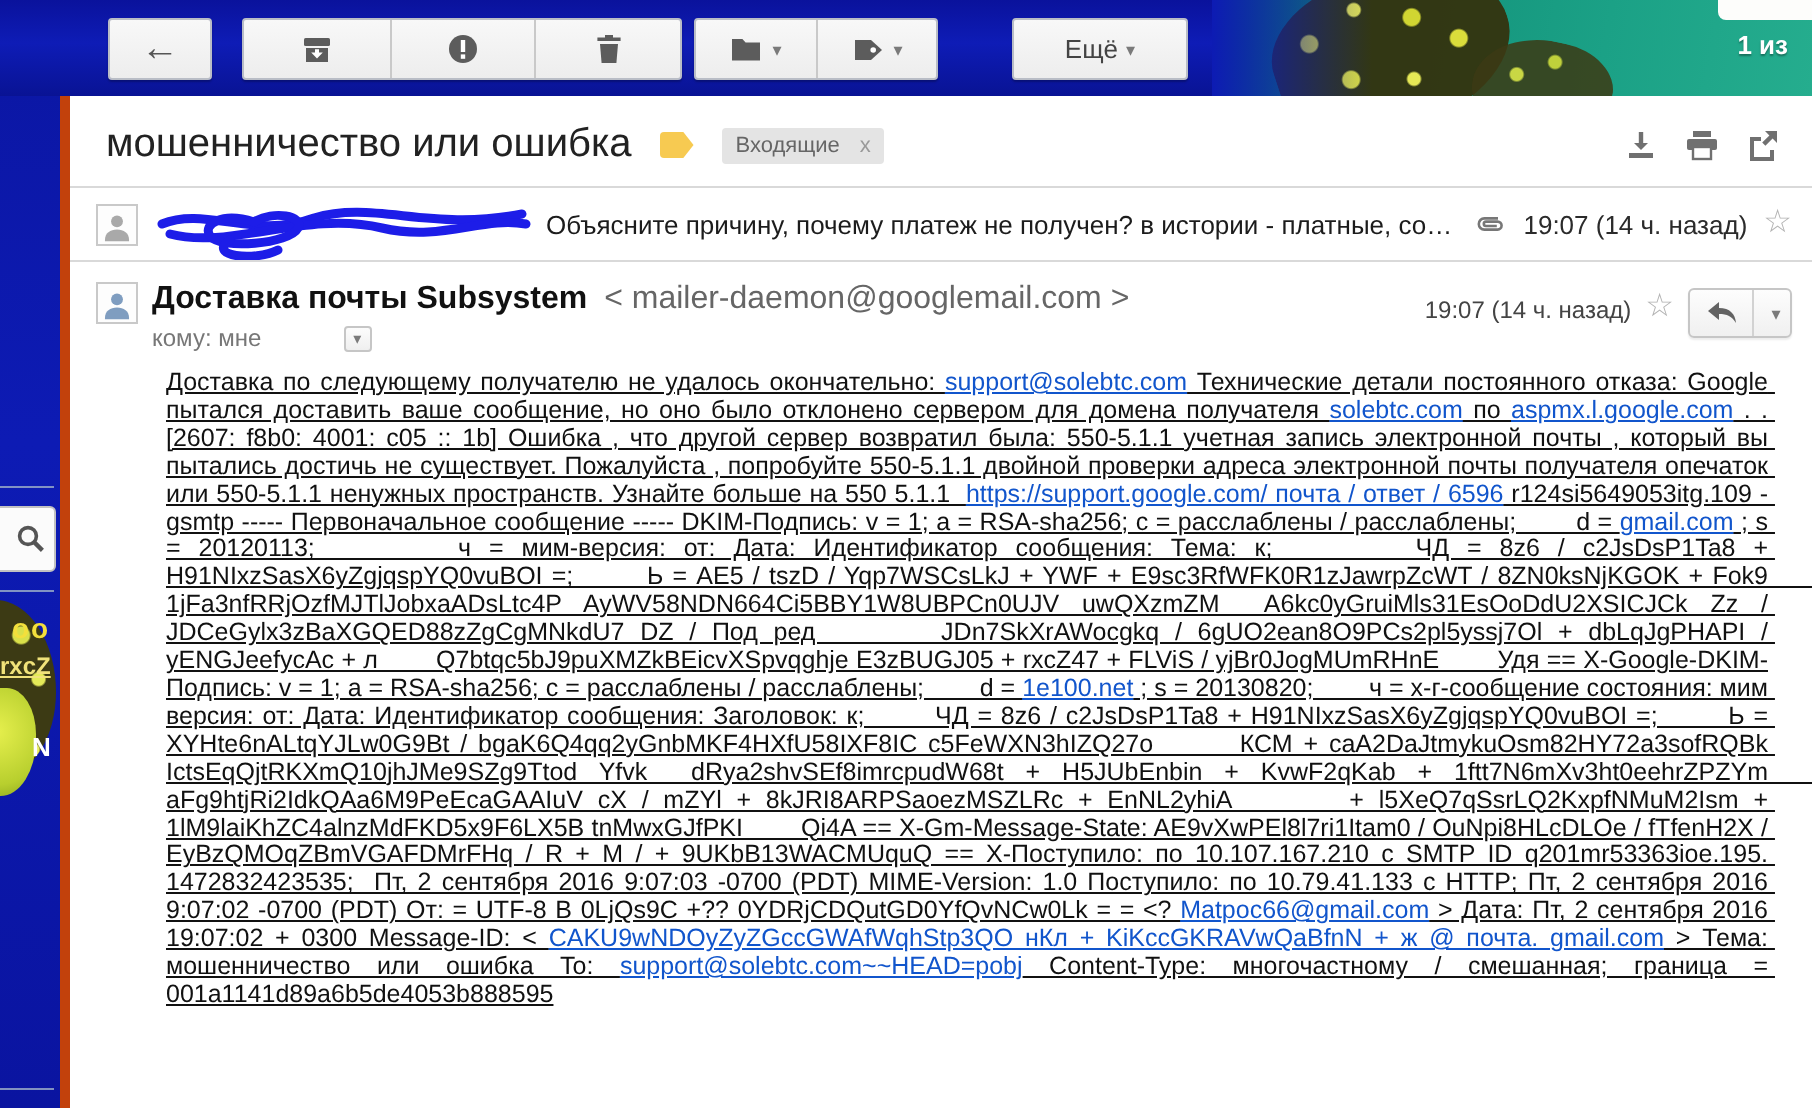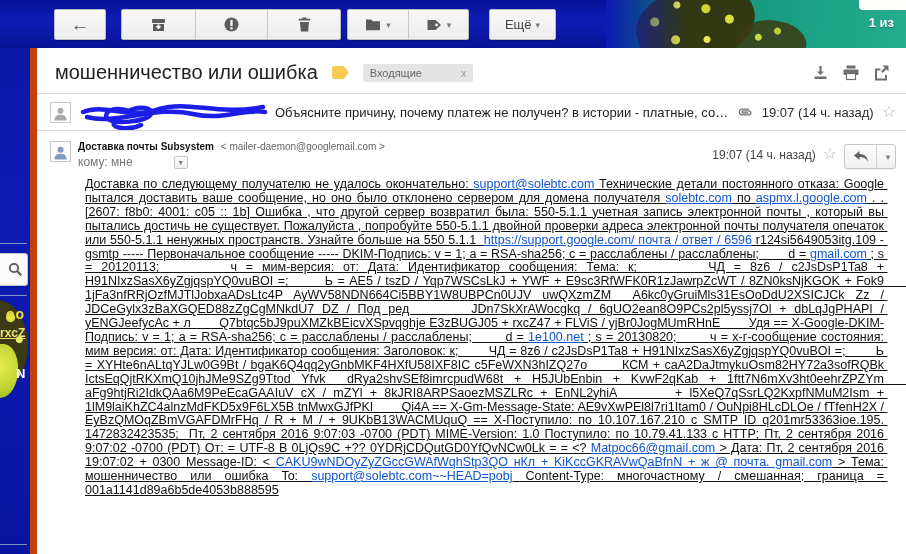--- a/index.html
+++ b/index.html
@@ -45,21 +45,21 @@
   .tb { position:absolute; top:9px; height:31px; display:flex; align-items:stretch;
     background:linear-gradient(180deg,#f8f8f8,#ededed); border:1px solid #b9bdc6;
     border-radius:2px; box-shadow:0 1px 1px rgba(0,0,0,.25); z-index:6; }
   .tb-seg { display:flex; align-items:center; justify-content:center; cursor:pointer; }
   .tb-seg + .tb-seg { border-left:1px solid #c9c9c9; }
   #btn-back   { left:54px;  width:52px; }
   #grp-1      { left:121px; width:220px; }
   #grp-1 .tb-seg { width:73.3px; }
   #grp-2      { left:347px; width:122px; }
   #grp-2 .tb-seg { width:61px; }
-  #btn-more   { left:489px; width:67px; }
+  #btn-more   { left:506px; width:88px; }
   .back-glyph { font-size:19px; color:#565656; font-weight:bold; line-height:1; }
   .dd-arrow { font-size:9px; color:#7a7a7a; margin-left:4px; }
   .more-label { font-size:13px; color:#444; }
   .ticon { display:block; }
 
   
   .left-strip { position:absolute; left:0; top:48px; width:30px; height:440px; z-index:1; }
   .ls-line { position:absolute; left:0; height:1px; background:#9fb0c8; opacity:.8; }
   .ls-search { position:absolute; left:-8px; top:205px; width:36px; height:33px;
     background:#fbfbfb; border:1px solid #c2c2c2; border-radius:3px;
@@ -75,47 +75,47 @@
   .ls-blob { position:absolute; left:-16px; top:296px; width:34px; height:54px;
     background:radial-gradient(circle at 40% 40%, #e7f04e, #b8cf2e 70%, #8aa41e);
     border-radius:50% 45% 55% 50%; }
   .ls-frag { position:absolute; font-weight:bold; z-index:2; }
   .ls-frag.f1 { left:6px; top:258px; color:#f3df3c; font-size:14px; letter-spacing:1px; }
   .ls-frag.f2 { left:0px; top:278px; color:#f0e27a; font-size:12px; text-decoration:underline; }
   .ls-frag.f3 { left:16px; top:318px; color:#ffffff; font-size:13px; }
 
   
   .panel { position:absolute; left:30px; top:48px; width:876px; height:506px;
-    background:#fff; border-left:7px solid #c2410c; z-index:4; }
+    background:#fff; border-left:5px solid #c2410c; z-index:4; }
 
   .subject-row { display:flex; align-items:center; padding:13px 12px 9px 18px; }
   .subject { font-size:20px; color:#222; font-weight:normal; white-space:nowrap; }
   .label-tag { width:17px; height:13px; background:#f7ca51; margin-left:14px;
     clip-path:polygon(0 0, 70% 0, 100% 50%, 70% 100%, 0 100%); border-radius:2px; }
   .chip { display:inline-flex; align-items:center; background:#e4e4e4; color:#666;
-    font-size:11px; padding:3px 7px; margin-left:14px; border-radius:2px;gap:29px; }
+    font-size:11px; padding:3px 7px; margin-left:14px; border-radius:2px; }
   .chip .chip-x { margin-left:10px; color:#999; cursor:pointer; font-size:11px; }
   .subject-spacer { flex:1; }
   .sr-icons { display:flex; align-items:center; gap:13px; margin-right:4px; }
   .sr-icons svg { display:block; cursor:pointer; }
 
   .collapsed-row { height:38px; border-top:1px solid #d9d9d9; border-bottom:1px solid #d9d9d9;
     display:flex; align-items:center; padding:0 10px 0 13px; background:#fff; position:relative; }
   .avatar { width:21px; height:21px; border:1px solid #c9c9c9; background:#fdfdfd;
     display:flex; align-items:flex-end; justify-content:center; overflow:hidden; flex:0 0 auto; }
   .scribble { margin-left:6px; flex:0 0 auto; position:relative; top:2px; }
   .snippet { font-size:13px; color:#1c1c1c; margin-left:6px; white-space:nowrap;
     overflow:hidden; text-overflow:ellipsis; flex:1 1 auto; }
   .row-right { display:flex; align-items:center; gap:8px; margin-left:8px; flex:0 0 auto; }
   .time-sm { font-size:13px; color:#2b2b2b; white-space:nowrap; }
   .star { font-size:16px; color:#b3b3b3; cursor:pointer; line-height:1; }
 
   .msg-header { display:flex; padding:10px 10px 0 13px; }
   .msg-from-block { margin-left:7px; flex:1 1 auto; }
-  .from-line { font-size:10px; white-space:nowrap; }
+  .from-line { font-size:16px; white-space:nowrap; }
   .from-name { font-weight:bold; color:#111; }
   .from-email { color:#666; margin-left:4px; }
   .to-line { margin-top:3px; display:flex; align-items:center; font-size:12px; color:#777;gap:36px; }
   .mini-dd { width:14px; height:13px; border:1px solid #c6c6c6; border-radius:2px;
     background:linear-gradient(#fcfcfc,#efefef); display:flex; align-items:center; justify-content:center;
     margin-left:5px; cursor:pointer; }
   .mini-dd .dd-arrow { margin:0; font-size:8px; }
   .msg-right { display:flex; align-items:flex-start; gap:7px; padding-top:3px; }
   .time-xs { font-size:12px; color:#444; white-space:nowrap; padding-top:4px; }
   .msg-right .star { padding-top:2px; }

